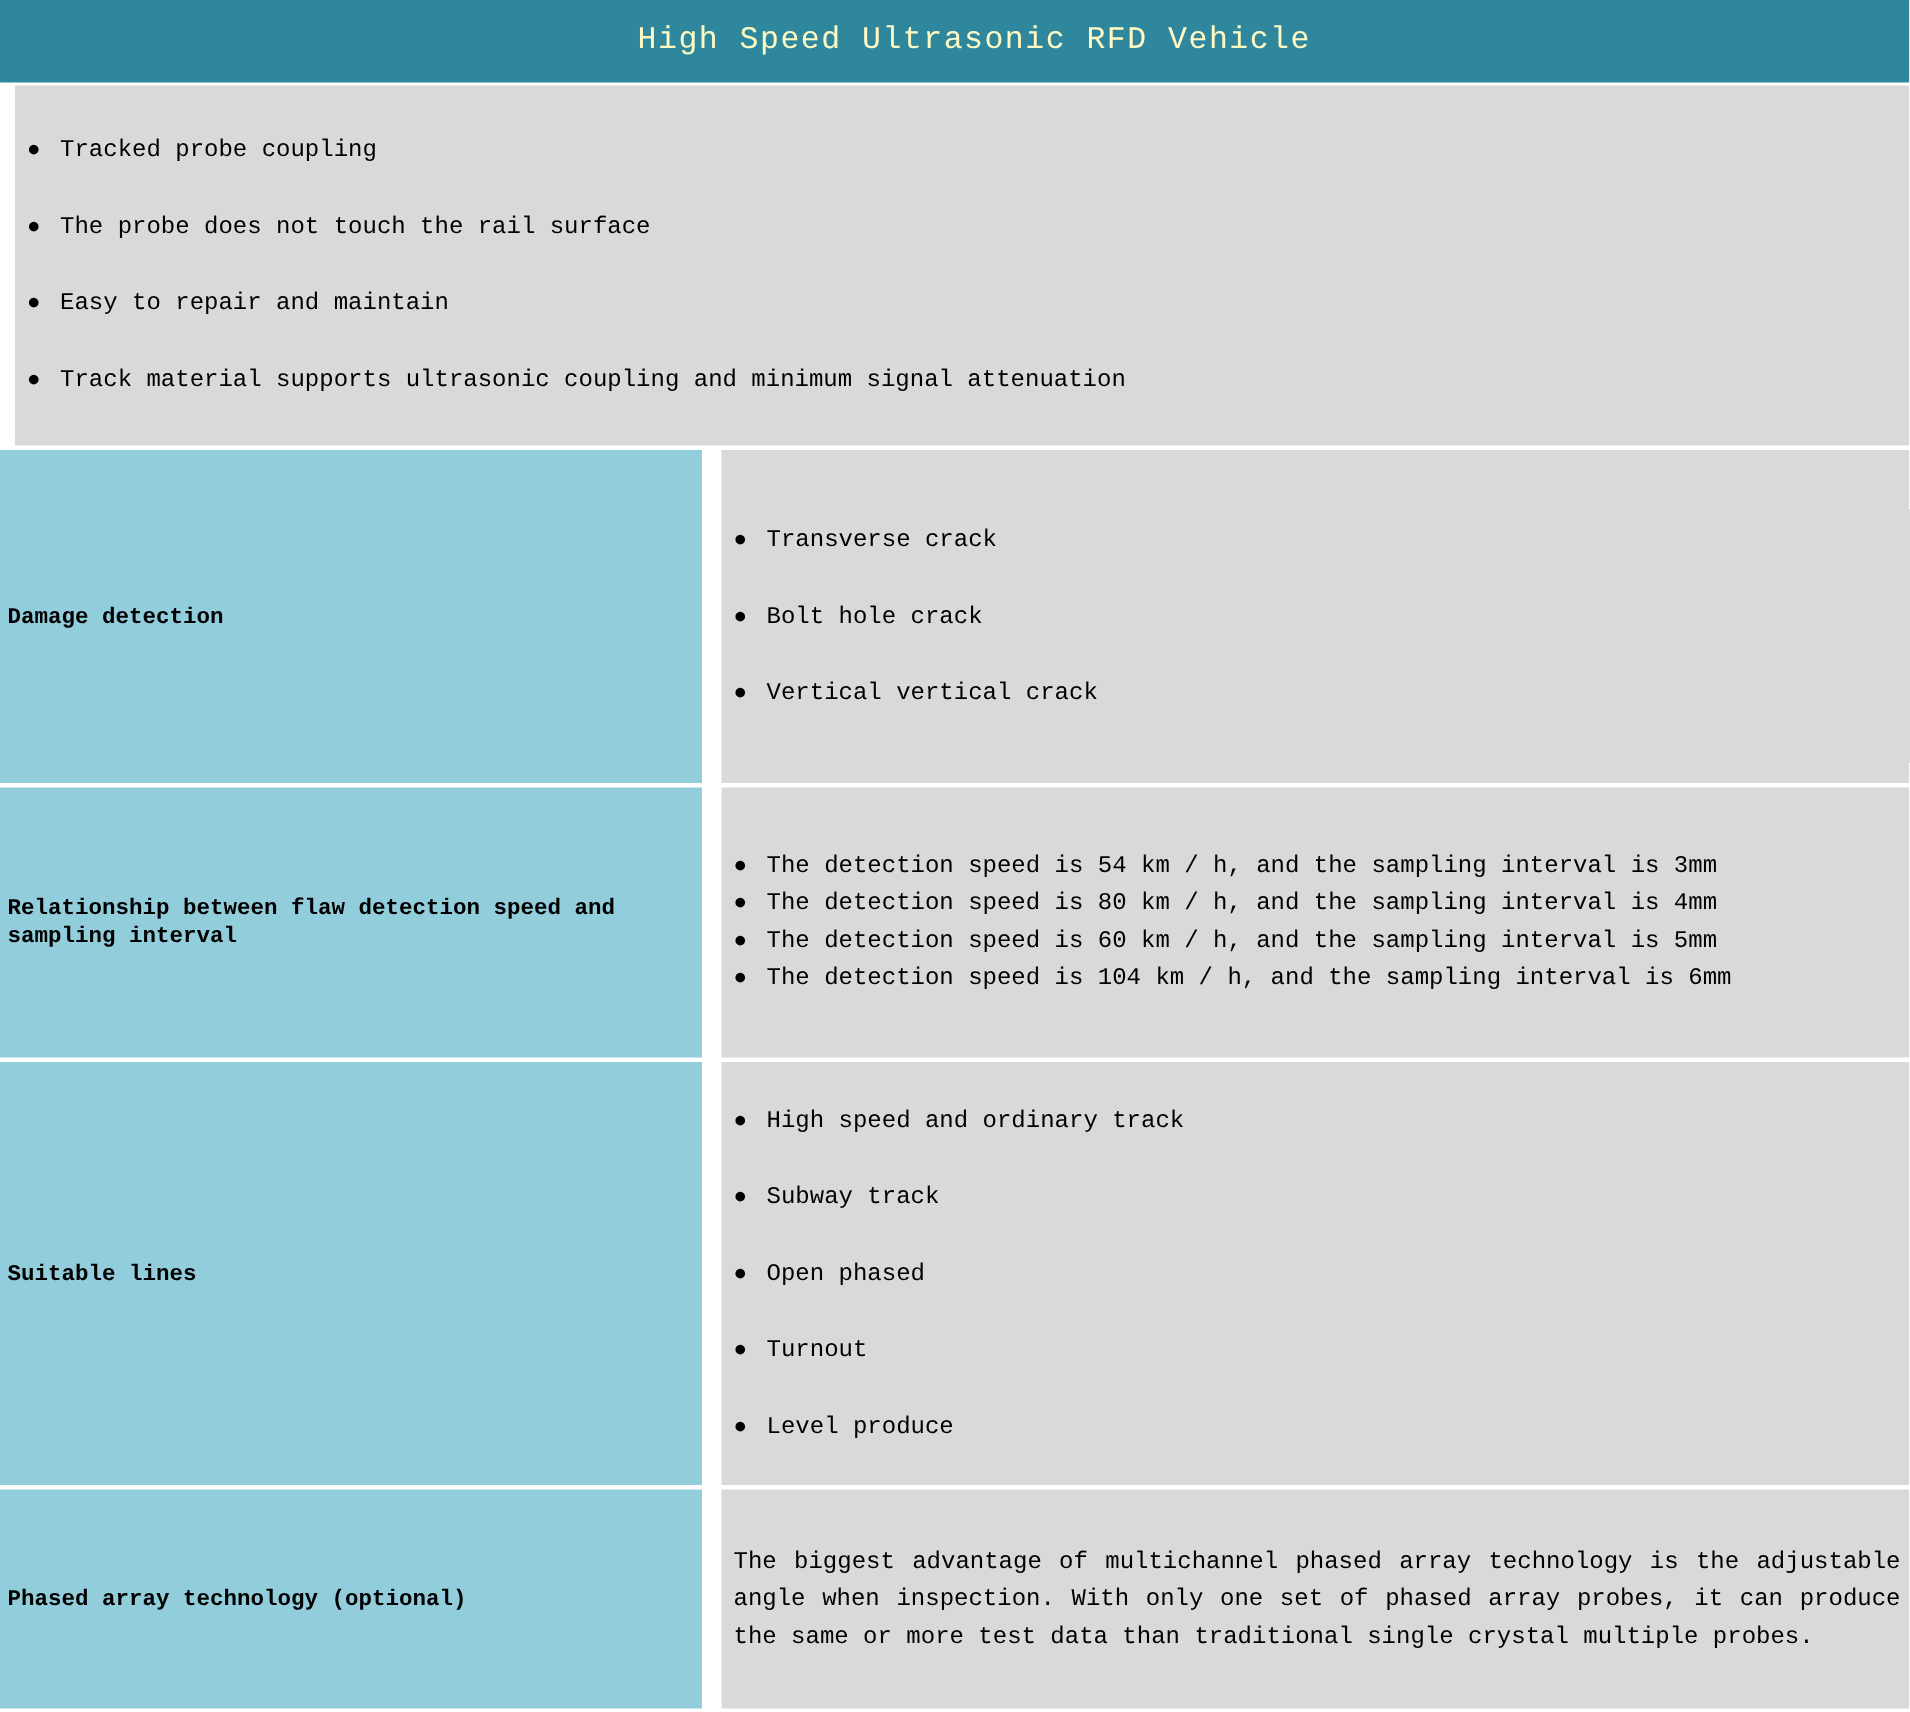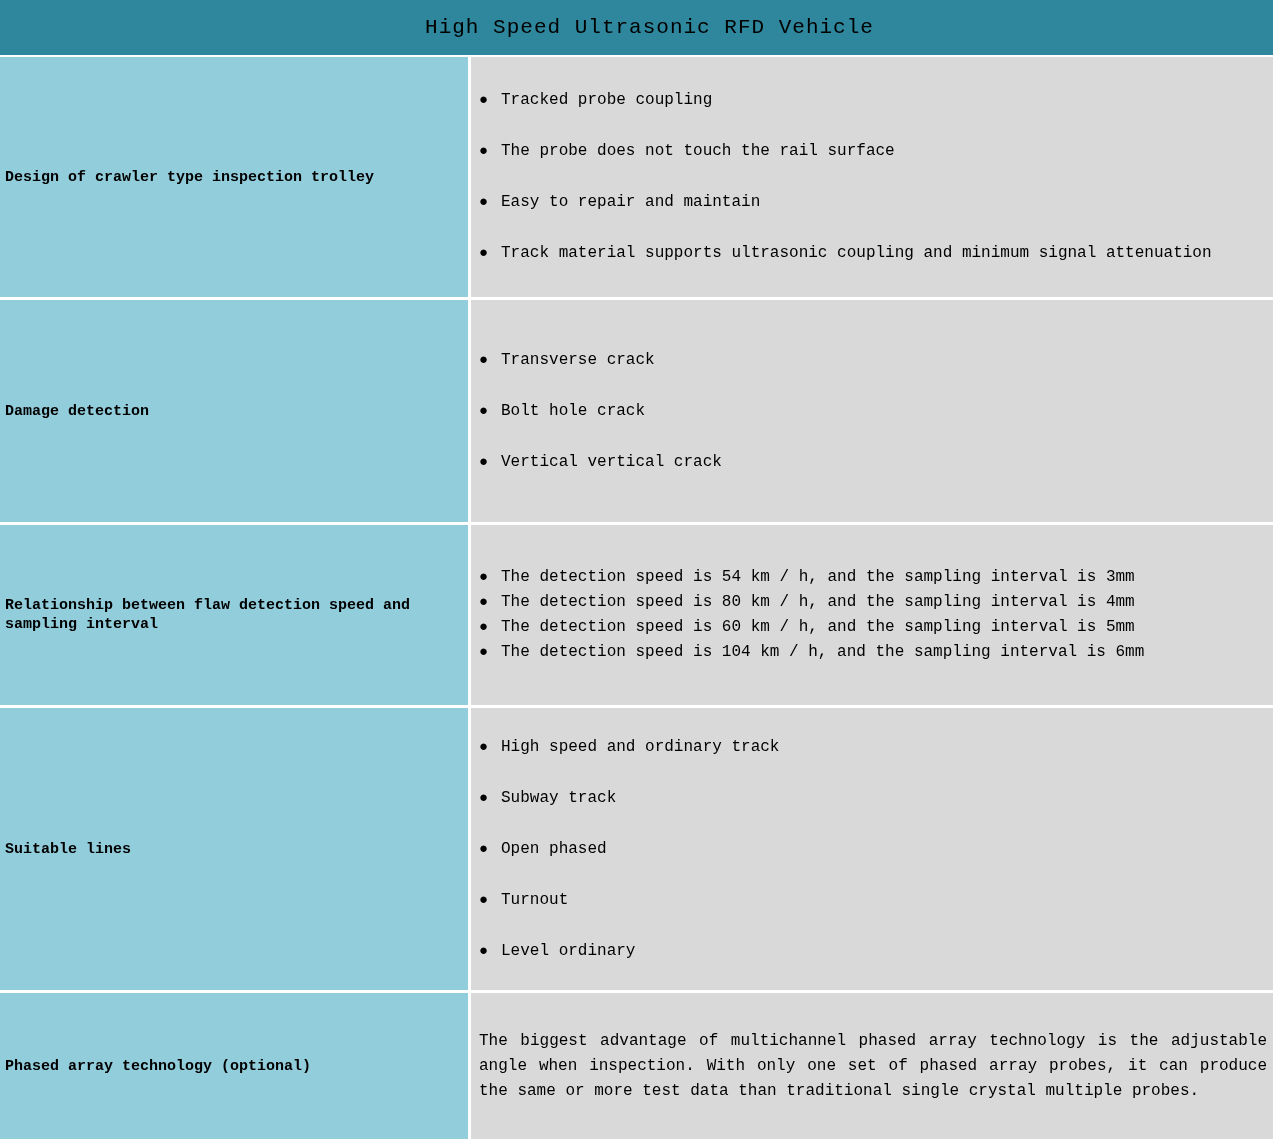--- a/index.html
+++ b/index.html
@@ -14,21 +14,21 @@
     display: flex;
     flex-direction: column;
     font-family: "Liberation Mono", "DejaVu Sans Mono", monospace;
     color: #000000;
     overflow: hidden;
   }
   .header-row {
     height: 55px;
     flex: 0 0 55px;
     background: #2E879C;
-    color: #000000;
+    color: #fef9c3;
     display: flex;
     align-items: center;
     justify-content: center;
     font-size: 21px;
     letter-spacing: 1px;
     margin-bottom: 2px;
     padding-left: 26px;
   }
   .row {
     display: flex;
@@ -55,20 +55,21 @@
   .content-cell {
     flex: 1 1 auto;
     background: #D9D9D9;
     display: flex;
     flex-direction: column;
     justify-content: center;
     padding-left: 8px;
     padding-right: 6px;
     box-sizing: border-box;
     font-size: 16px;
+    margin-left: 10px;
   }
   ul.bullets {
     list-style: none;
     margin: 0;
     padding: 0;
   }
   .bullets li {
     line-height: 50px;
     white-space: nowrap;
   }
@@ -95,23 +96,20 @@
 </head>
 <body>
 
 <div class="spec-table">
 
   <div class="header-row">
     <span>High Speed Ultrasonic RFD Vehicle</span>
   </div>
 
   <div class="row row-0">
-    <div class="label-cell">
-      <span>Design of crawler type inspection trolley</span>
-    </div>
     <div class="content-cell">
       <ul class="bullets">
         <li><span class="bullet-icon">●</span><span>Tracked probe coupling</span></li>
         <li><span class="bullet-icon">●</span><span>The probe does not touch the rail surface</span></li>
         <li><span class="bullet-icon">●</span><span>Easy to repair and maintain</span></li>
         <li><span class="bullet-icon">●</span><span>Track material supports ultrasonic coupling and minimum signal attenuation</span></li>
       </ul>
     </div>
   </div>
 
@@ -145,21 +143,21 @@
   <div class="row row-3">
     <div class="label-cell">
       <span>Suitable lines</span>
     </div>
     <div class="content-cell">
       <ul class="bullets">
         <li><span class="bullet-icon">●</span><span>High speed and ordinary track</span></li>
         <li><span class="bullet-icon">●</span><span>Subway track</span></li>
         <li><span class="bullet-icon">●</span><span>Open phased</span></li>
         <li><span class="bullet-icon">●</span><span>Turnout</span></li>
-        <li><span class="bullet-icon">●</span><span>Level ordinary</span></li>
+        <li><span class="bullet-icon">●</span><span>Level produce</span></li>
       </ul>
     </div>
   </div>
 
   <div class="row row-4">
     <div class="label-cell">
       <span>Phased array technology (optional)</span>
     </div>
     <div class="content-cell">
       <div class="paragraph">The biggest advantage of multichannel phased array technology is the adjustable angle when inspection. With only one set of phased array probes, it can produce the same or more test data than traditional single crystal multiple probes.</div>

